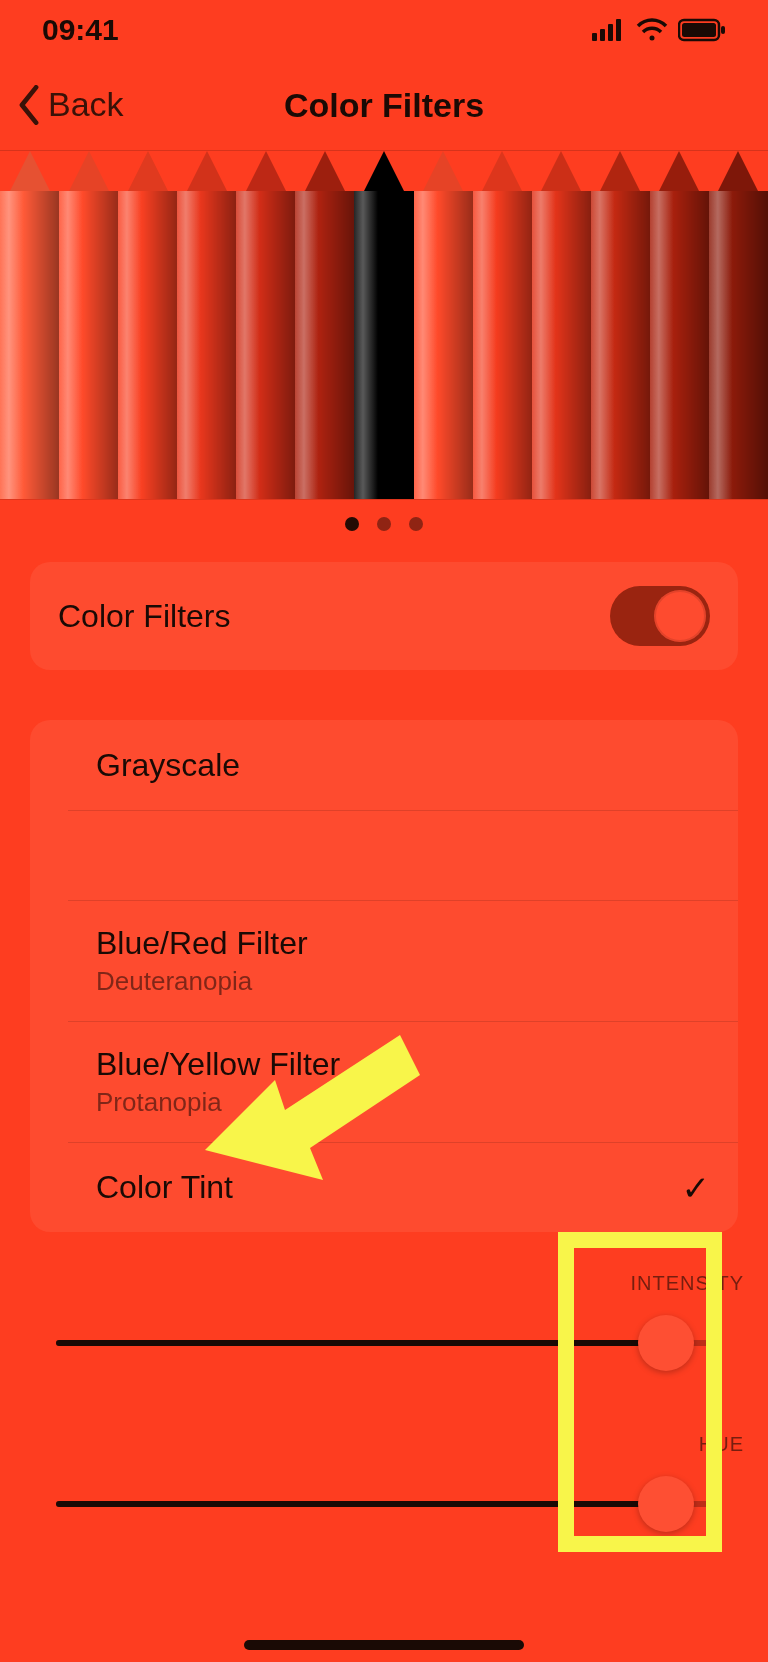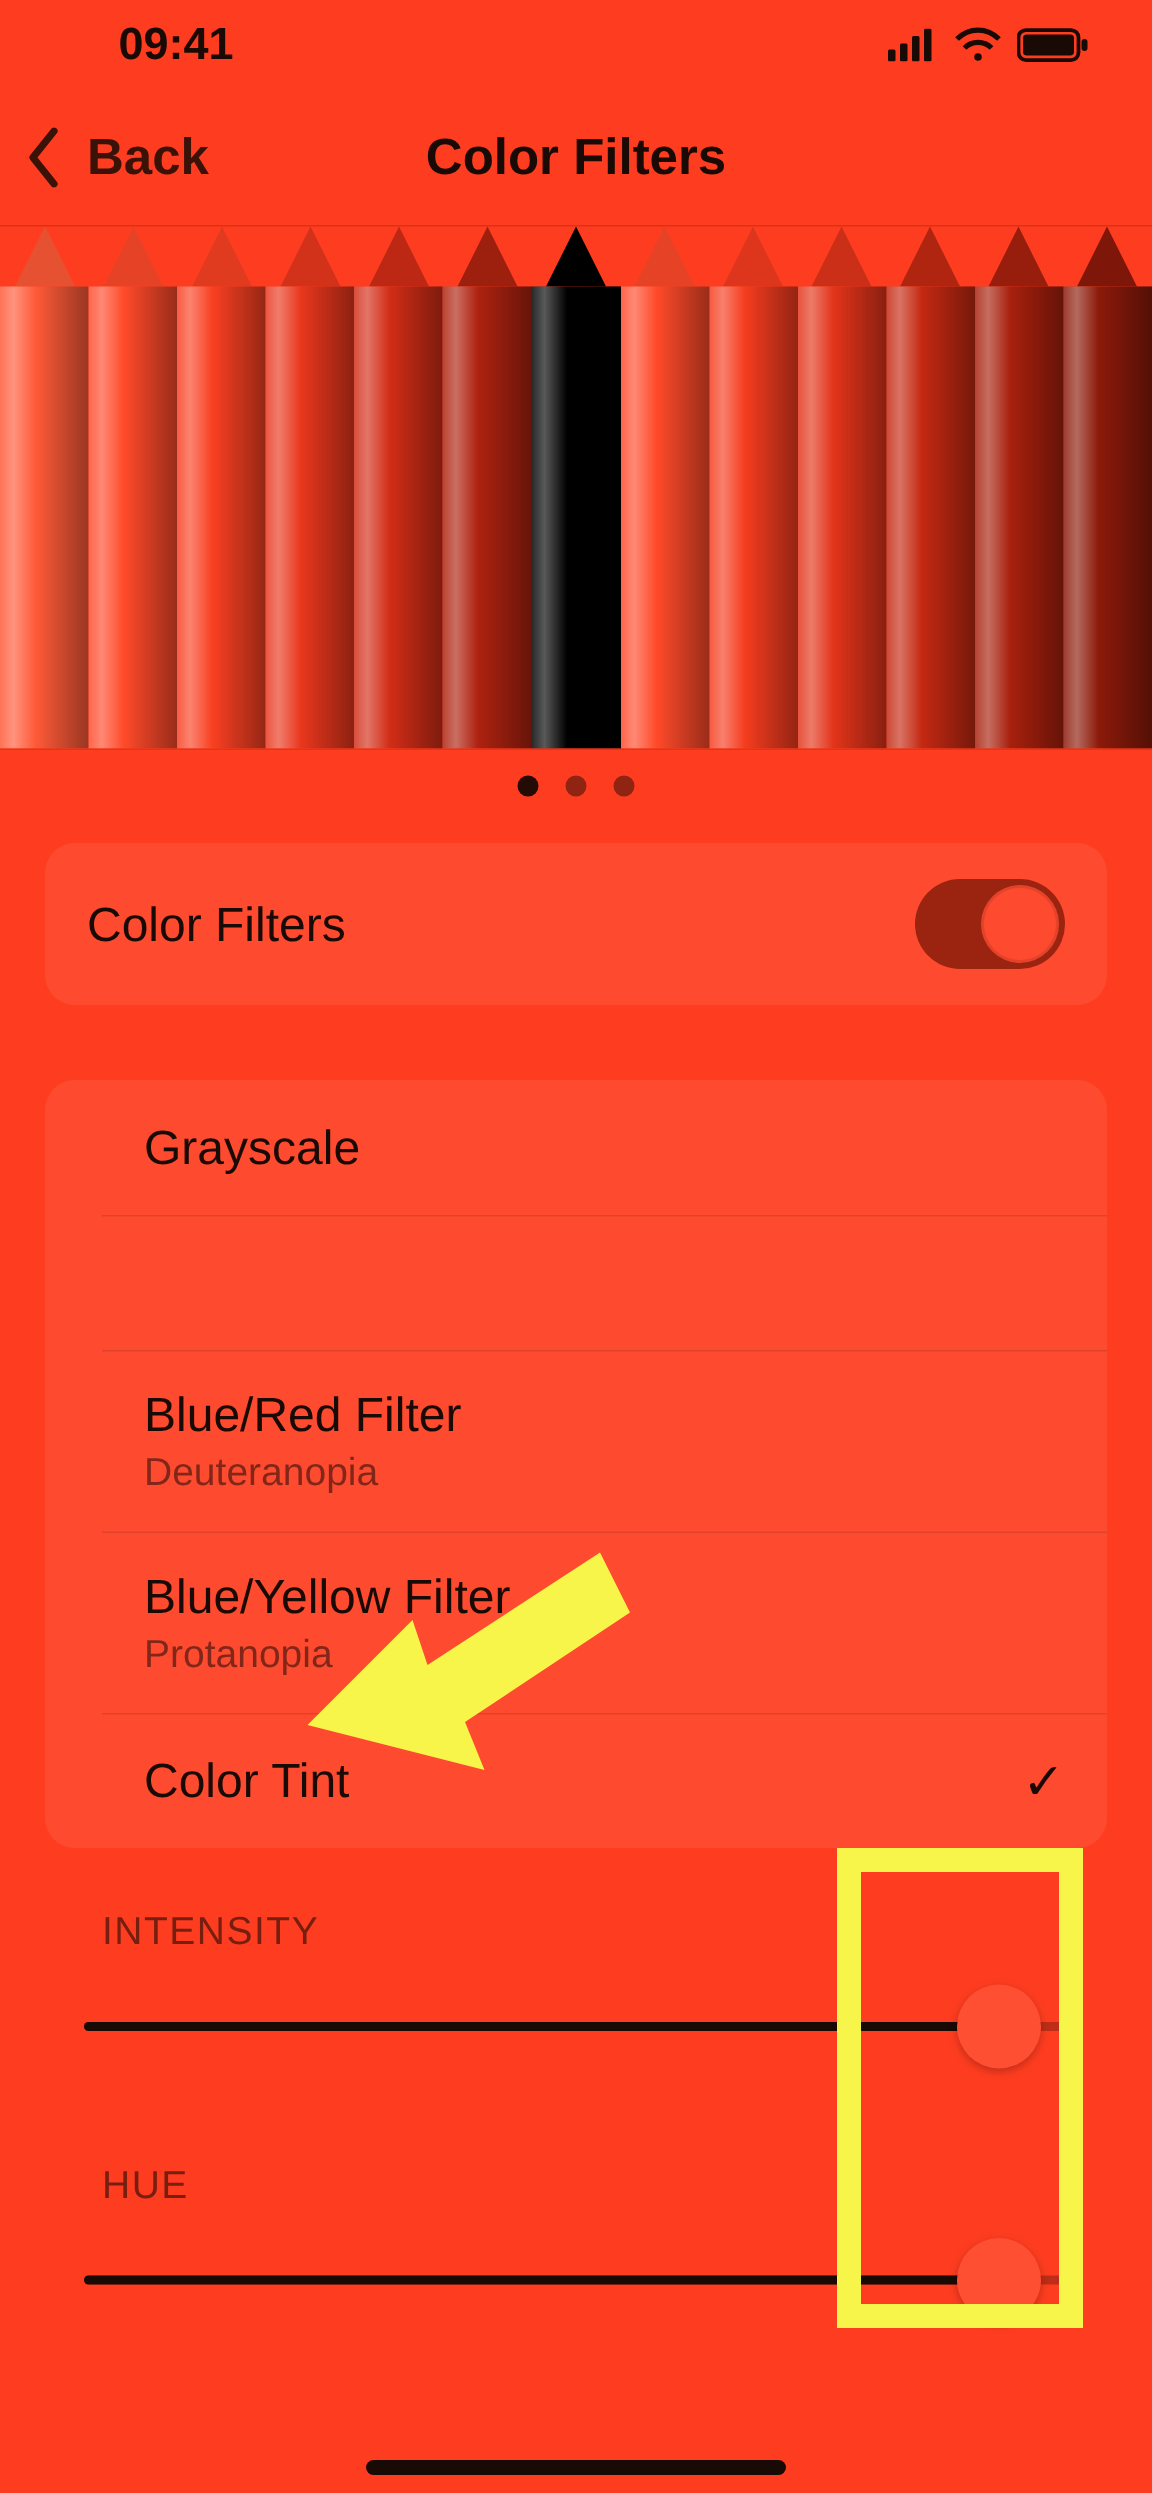--- a/index.html
+++ b/index.html
@@ -14,42 +14,40 @@
 
   
   .status-bar {
     height: 60px;
     display: flex;
     align-items: center;
     justify-content: space-between;
     padding: 0 42px;
     font-size: 30px;
     font-weight: 600;
-    margin-left: 37px;
   }
   .status-right { display: flex; align-items: center; gap: 10px; }
   .status-right svg { display: block; }
 
   
   .nav-bar {
     height: 90px;
     position: relative;
     display: flex;
     align-items: center;
   }
   .back-btn {
     position: absolute;
     left: 16px;
     display: flex;
-    align-items: flex-end;
+    align-items: flex-start;
     font-size: 34px;
     color: #3a1208;
-    gap: 16px;
+    gap: 6px;
     cursor: pointer;
-    font-weight: bold;
   }
   .back-btn svg { width: 26px; height: 40px; }
   .nav-title {
     margin: 0 auto;
     font-size: 34px;
     font-weight: 700;
   }
 
   
   .pencils {
@@ -140,24 +138,25 @@
     position: absolute;
     top: 4px; right: 4px;
     width: 52px; height: 52px;
     border-radius: 50%;
     background: #fe4b2f;
     box-shadow: 0 0 0 2px rgba(0,0,0,0.1) inset;
   }
 
   
   .section-header {
-    margin: 40px 68px 10px;
-    font-size: 26px;
+    margin: 40px 24px 10px;
+    font-size: 20px;
     letter-spacing: 1px;
     color: rgba(26,10,5,0.60);
+    text-align: right;
   }
 
   
   .slider {
     margin: 18px 56px;
     height: 60px;
     position: relative;
   }
   .slider .track {
     position: absolute;

